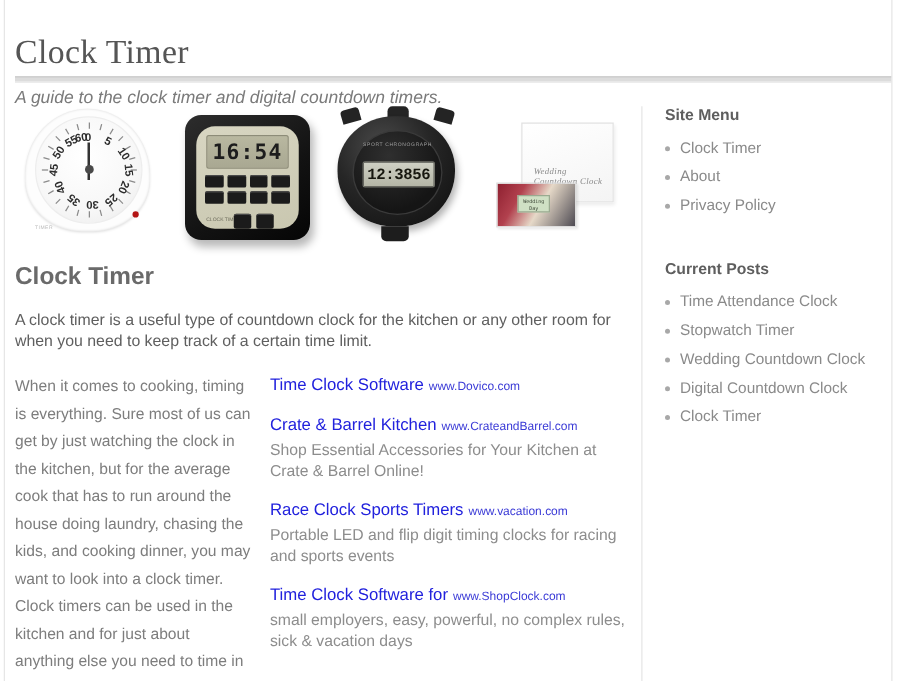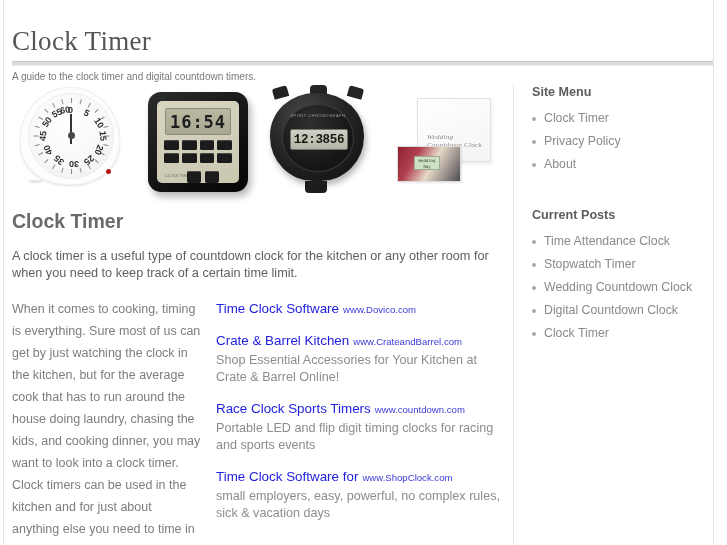--- a/index.html
+++ b/index.html
@@ -53,23 +53,24 @@
   .title-rule {
     margin-top: 3px;
     height: 3px;
     border-top: 1px solid #c9c9c9;
     border-bottom: 1px solid #ebebeb;
     background: #dcdcdc;
     width: 701px;
   }
   .site-tagline {
     margin-top: 3px;
-    font-size: 10px;
+    font-size: 14px;
     color: #7a7a7a;
     line-height: 16px;
+    font-style: italic;
   }
 
   
   .content {
     position: absolute;
     left: 12px;
     top: 85px;
     width: 497px;
   }
   .sidebar {
@@ -176,21 +177,21 @@
     position: absolute;
     inset: 0;
     background: linear-gradient(145deg,#2d2d2d 0%, #121212 60%, #050505 100%);
     border-radius: 13px;
     box-shadow: 3px 5px 7px rgba(0,0,0,.28);
   }
   .st-face {
     position: absolute;
     left: 9px; top: 9px; right: 9px; bottom: 9px;
     background: linear-gradient(160deg,#d8d6c2 0%, #c9c7b0 100%);
-    border-radius: 5px;
+    border-radius: 15px;
   }
   .st-lcd {
     position: absolute;
     left: 8px; top: 7px; right: 8px;
     height: 25px;
     background: linear-gradient(180deg,#b9b8a0 0%, #a9a892 100%);
     border: 1px solid #8d8c78;
     border-radius: 2px;
     display: flex;
     align-items: center;
@@ -585,43 +586,43 @@
 
         <div class="ad">
           <div class="ad-head">
             <a class="ad-title" href="#">Crate &amp; Barrel Kitchen</a><span class="ad-url">www.CrateandBarrel.com</span>
           </div>
           <div class="ad-desc">Shop Essential Accessories for Your Kitchen at Crate &amp; Barrel Online!</div>
         </div>
 
         <div class="ad">
           <div class="ad-head">
-            <a class="ad-title" href="#">Race Clock Sports Timers</a><span class="ad-url">www.countdown.com</span>
+            <a class="ad-title" href="#">Race Clock Sports Timers</a><span class="ad-url">www.vacation.com</span>
           </div>
           <div class="ad-desc">Portable LED and flip digit timing clocks for racing and sports events</div>
         </div>
 
         <div class="ad">
           <div class="ad-head">
             <a class="ad-title" href="#">Time Clock Software for</a><span class="ad-url">www.ShopClock.com</span>
           </div>
           <div class="ad-desc">small employers, easy, powerful, no complex rules, sick &amp; vacation days</div>
         </div>
 
       </div>
     </div>
   </div>
 
   <div class="sidebar">
 
     <div class="side-head">Site Menu</div>
     <ul class="side-list">
       <li><a href="#">Clock Timer</a></li>
+      <li><a href="#">About</a></li>
       <li><a href="#">Privacy Policy</a></li>
-      <li><a href="#">About</a></li>
     </ul>
 
     <div class="side-head">Current Posts</div>
     <ul class="side-list">
       <li><a href="#">Time Attendance Clock</a></li>
       <li><a href="#">Stopwatch Timer</a></li>
       <li><a href="#">Wedding Countdown Clock</a></li>
       <li><a href="#">Digital Countdown Clock</a></li>
       <li><a href="#">Clock Timer</a></li>
     </ul>

